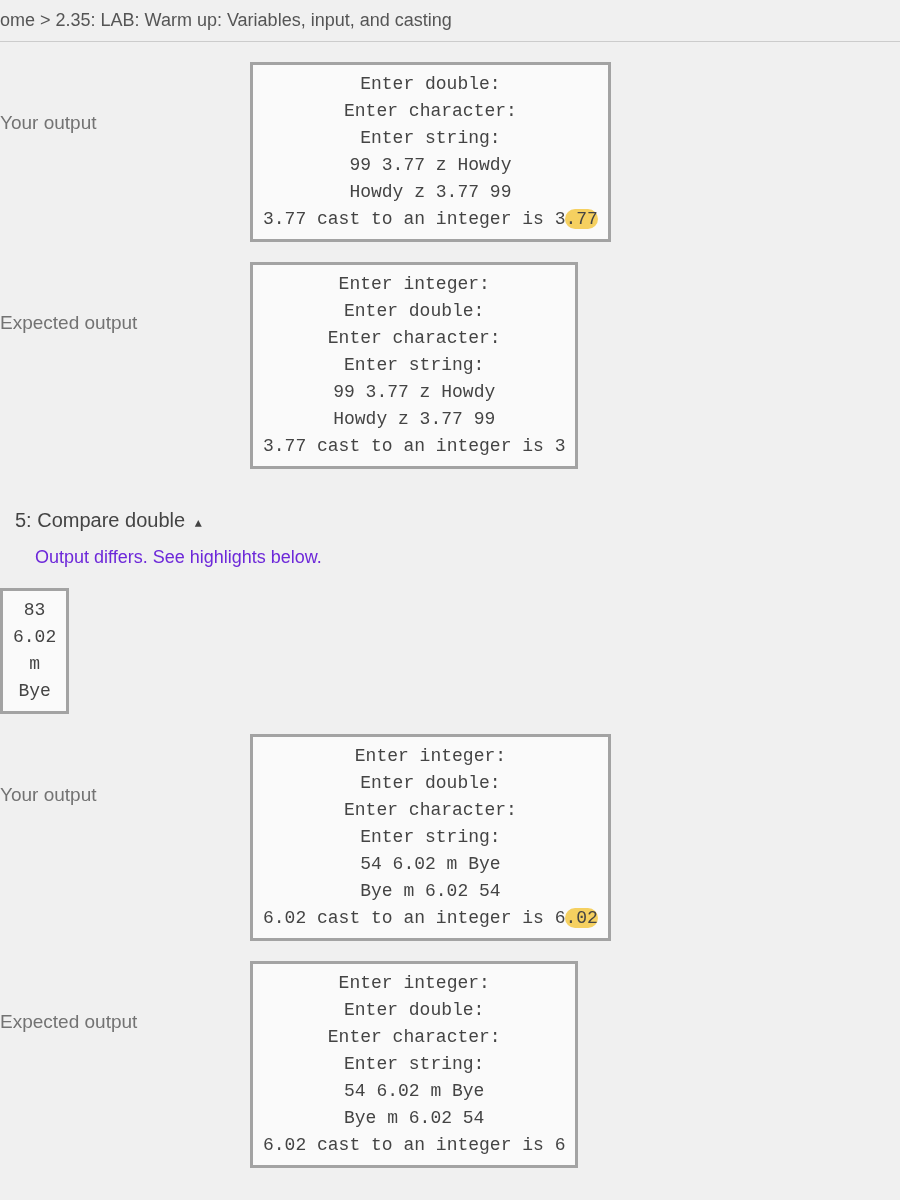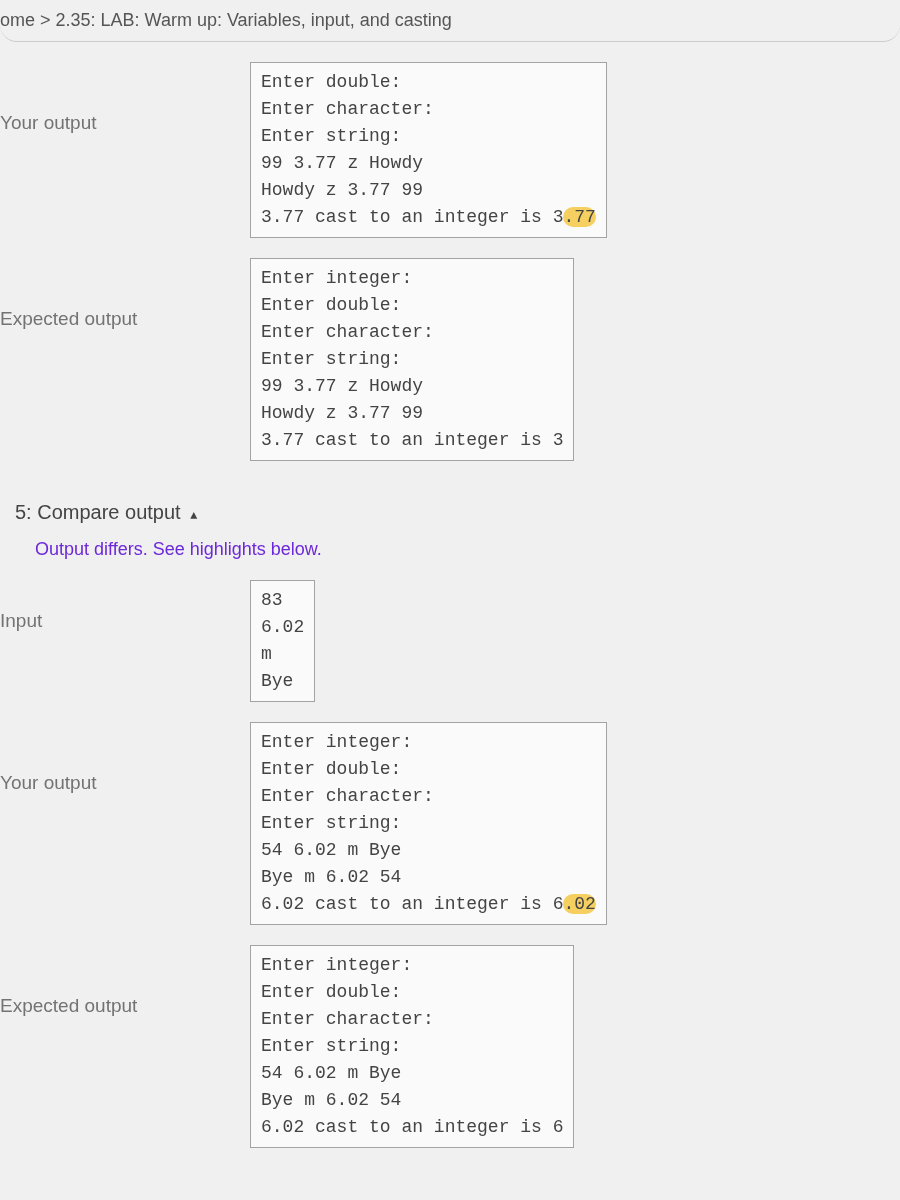--- a/index.html
+++ b/index.html
@@ -7,49 +7,49 @@
     font-family: Arial, Helvetica, sans-serif;
     background: #f0f0f0;
     color: #444;
     width: 900px;
   }
   .breadcrumb {
     padding: 10px 0 10px 0;
     border-bottom: 1px solid #ccc;
     font-size: 18px;
     color: #555;
-    border-radius: 17px;
   }
   .content {
     padding: 0 0 20px 0;
   }
   .row {
     display: flex;
     align-items: flex-start;
     margin: 20px 0;
   }
   .label-col {
     width: 250px;
     text-align: left;
     padding-right: 15px;
     padding-top: 50px;
     font-size: 19px;
     color: #737373;
   }
   .label-col.short { padding-top: 30px; }
   .output-box {
-    border: 1px solid #a3a3a3;
+    border: 3px solid #a3a3a3;
     background: #fafafa;
     padding: 6px 10px;
     font-family: "Courier New", Courier, monospace;
     font-size: 18px;
     line-height: 1.5;
     color: #444;
     white-space: pre;
     display: inline-block;
+    text-align: center;
   }
   .highlight {
     background: #f5d060;
     color: #444;
     border-radius: 10px;
   }
   .section-title {
     font-size: 20px;
     color: #444;
     margin: 40px 0 15px 15px;
@@ -88,27 +88,26 @@
     <div class="output-box">Enter integer:
 Enter double:
 Enter character:
 Enter string:
 99 3.77 z Howdy
 Howdy z 3.77 99
 3.77 cast to an integer is 3</div>
   </div>
 
   <div class="section-title">
-    <span>5: Compare output</span>
+    <span>5: Compare double</span>
     <span class="chevron">▴</span>
   </div>
   <div class="section-sub">Output differs. See highlights below.</div>
 
   <div class="row">
-    <div class="label-col short">Input</div>
     <div class="output-box">83
 6.02
 m
 Bye</div>
   </div>
 
   <div class="row">
     <div class="label-col">Your output</div>
     <div class="output-box"><span>Enter integer:
 Enter double:

